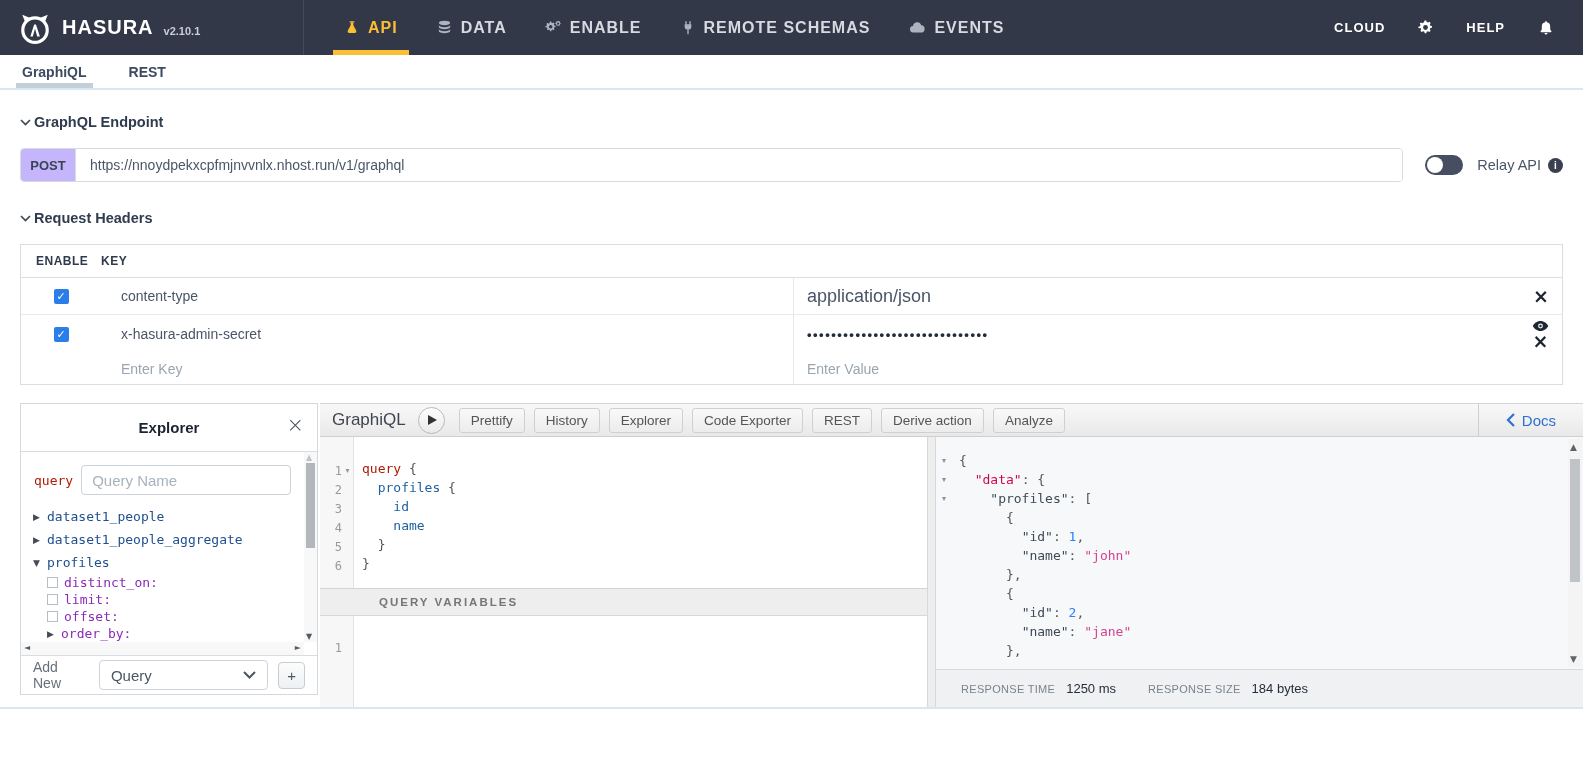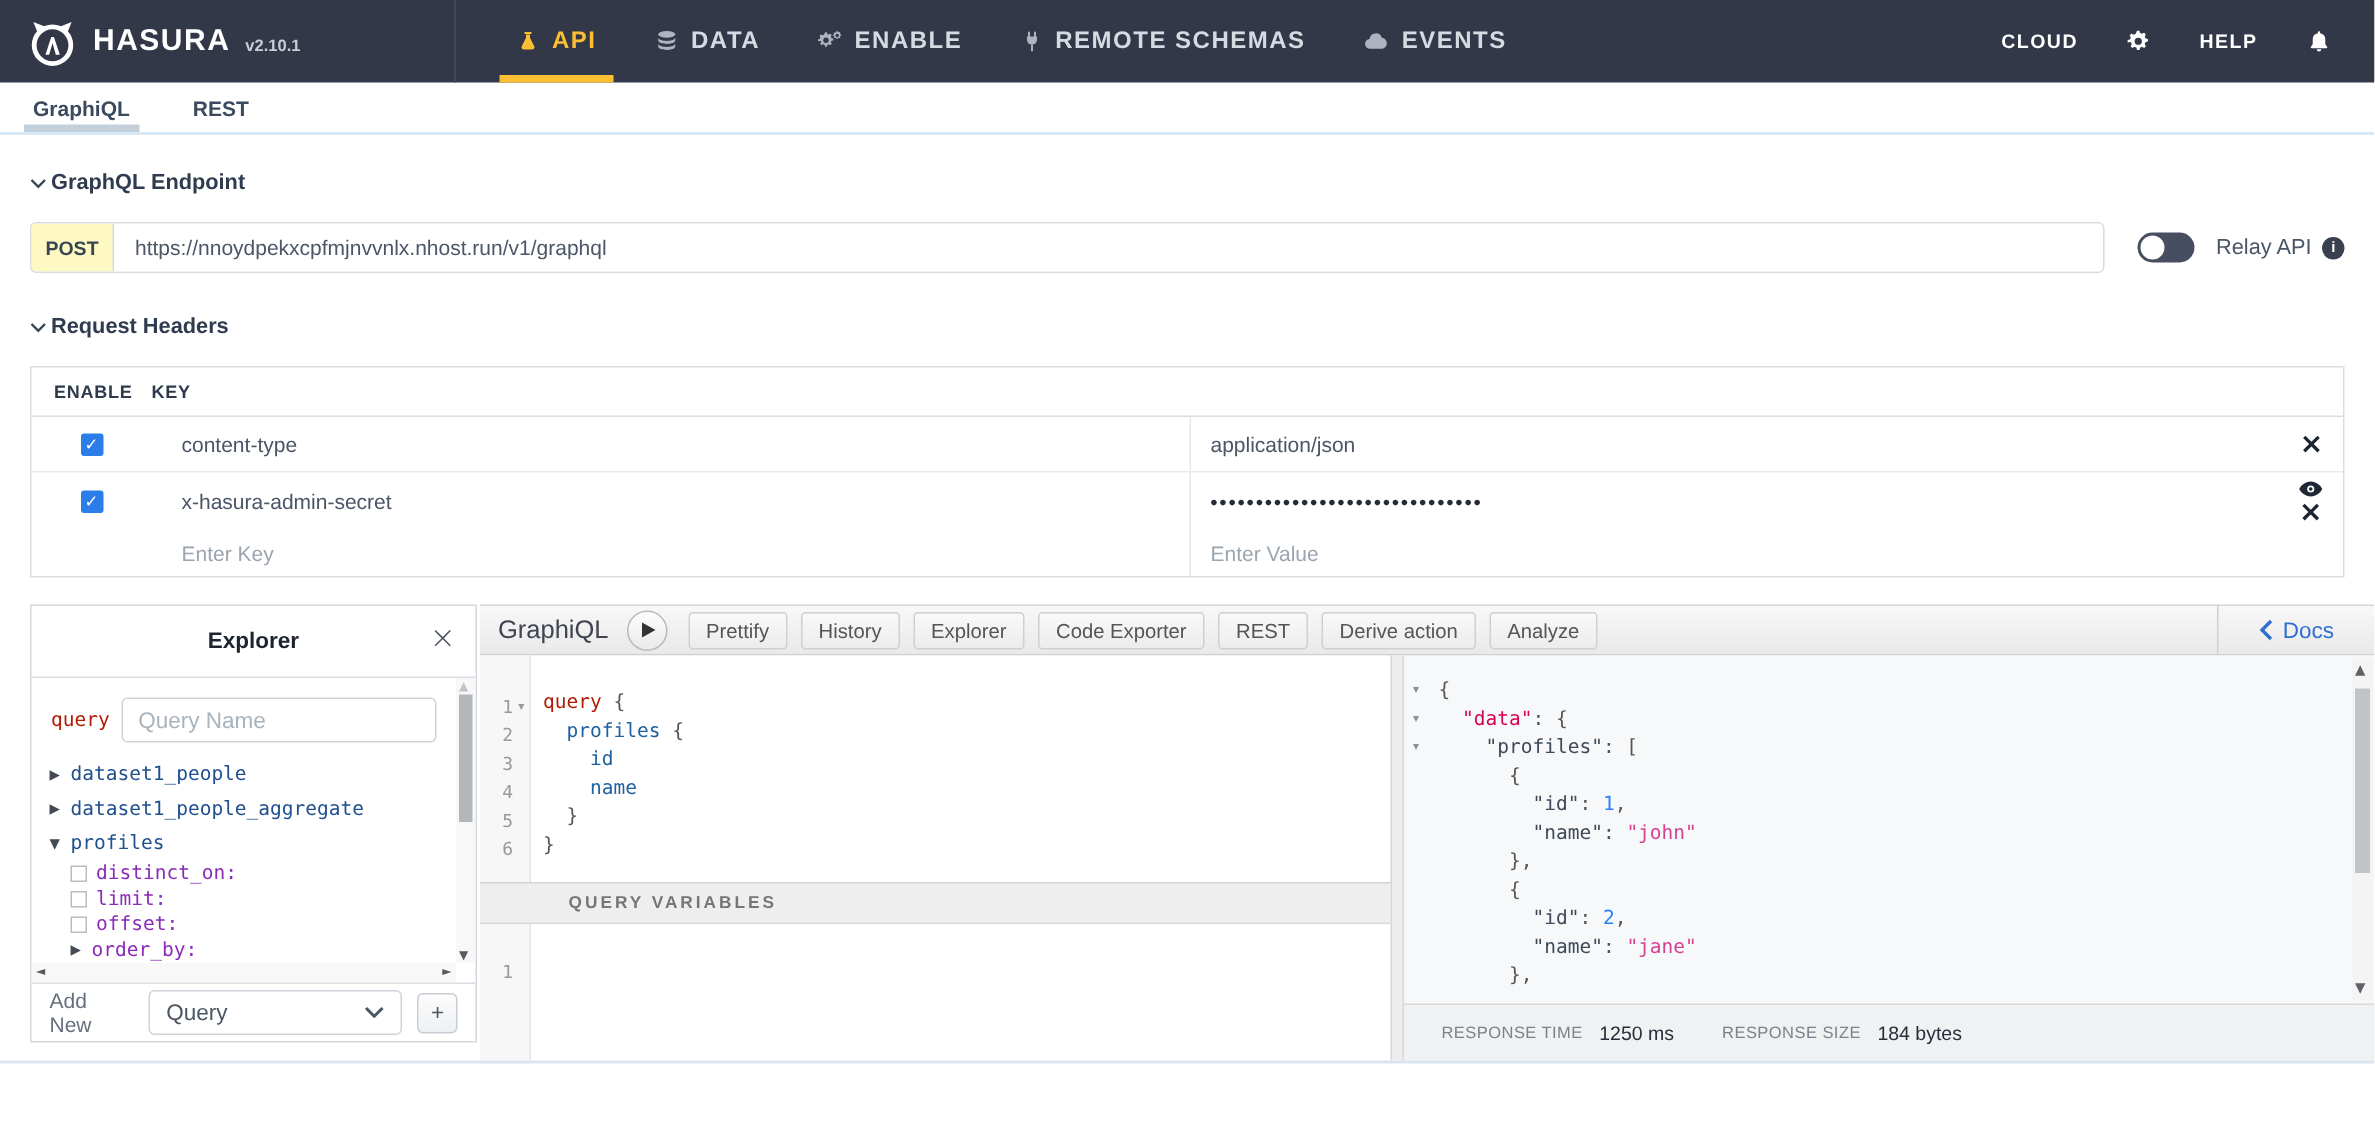--- a/index.html
+++ b/index.html
@@ -32,40 +32,40 @@
   .content { padding:0 20px; }
 
   
   .section-title { display:flex; align-items:center; gap:3px; margin-top:24px; }
   .section-title .chev { display:flex; }
   .section-title .st-text { font-size:14.5px; font-weight:bold; color:#2f3b4e; }
 
   
   .endpoint-row { margin-top:18px; display:flex; align-items:center; }
   .endpoint-group { flex:1; display:flex; height:34px; border:1px solid #d6dbe1; border-radius:4px; background:#fff; overflow:hidden; }
-  .method-cell { width:55px; display:flex; align-items:center; justify-content:center; font-size:13px; font-weight:bold; color:#3a4554; border-right:1px solid #d6dbe1; background:#fef9c3; }
+  .method-cell { width:55px; display:flex; align-items:center; justify-content:center; font-size:13px; font-weight:bold; color:#3a4554; border-right:1px solid #d6dbe1; background:#c4b5fd; }
   .endpoint-url { flex:1; border:none; outline:none; padding:0 14px; font-size:14px; color:#4b5768; font-family:"Liberation Sans",sans-serif; }
   .toggle { width:38px; height:20px; border-radius:10px; background:#484e61; margin-left:22px; position:relative; cursor:pointer; flex:0 0 auto; }
   .toggle .knob { position:absolute; left:2px; top:2px; width:16px; height:16px; border-radius:50%; background:#fff; }
   .relay-label { margin-left:14px; font-size:14.5px; color:#4a5668; }
   .info-icon { margin-left:7px; width:15px; height:15px; border-radius:50%; background:#39404f; color:#fff; font-size:10px; font-weight:bold; display:flex; align-items:center; justify-content:center; cursor:pointer; }
 
   
   .headers-table { margin-top:18px; border:1px solid #d9dee3; background:#fff; }
   .ht-row { display:grid; grid-template-columns:80px 692px 1fr; align-items:center; }
   .ht-head { height:33px; border-bottom:1px solid #dadfe4; }
   .ht-head .hcell { font-size:12px; font-weight:bold; color:#2f3b4c; letter-spacing:.5px; }
   .hcell-enable { padding-left:15px; }
   .cell-value { border-left:1px solid #e3e8ec; padding-left:13px; position:relative; height:100%; display:flex; align-items:center; }
   .ht-body-row { border-bottom:1px solid #e8ecef; }
   .ht-body-row:last-child { border-bottom:none; }
   .cell-enable { display:flex; justify-content:center; }
   .checkbox { width:15px; height:15px; background:#2b7de9; border-radius:2px; display:flex; align-items:center; justify-content:center; color:#fff; font-size:11px; font-family:"DejaVu Sans",sans-serif; cursor:pointer; }
   .cell-key { padding-left:20px; font-size:14px; color:#4a5566; }
-  .val-text { font-size:14px; color:#4a5566; }
+  .val-text { font-size:18px; color:#4a5566; }
   .val-text.masked { font-size:13px; font-weight:bold; letter-spacing:1.5px; color:#232d39; }
   .row-icons { position:absolute; right:13px; top:50%; transform:translateY(-50%); display:flex; flex-direction:column; align-items:center; line-height:14px; }
   .x-icon { font-size:19px; font-weight:bold; color:#1c242f; cursor:pointer; line-height:14px; font-family:"DejaVu Sans",sans-serif; }
   .eye-icon { cursor:pointer; display:flex; margin-bottom:2px; }
   .ph-input { border:none; outline:none; font-size:14px; color:#4a5566; width:90%; font-family:"Liberation Sans",sans-serif; }
   .ph-input::placeholder { color:#9aa5af; }
   .row-key-ph { height:31px; }
   .r37 { height:37px; } .r38 { height:38px; }
 
   

